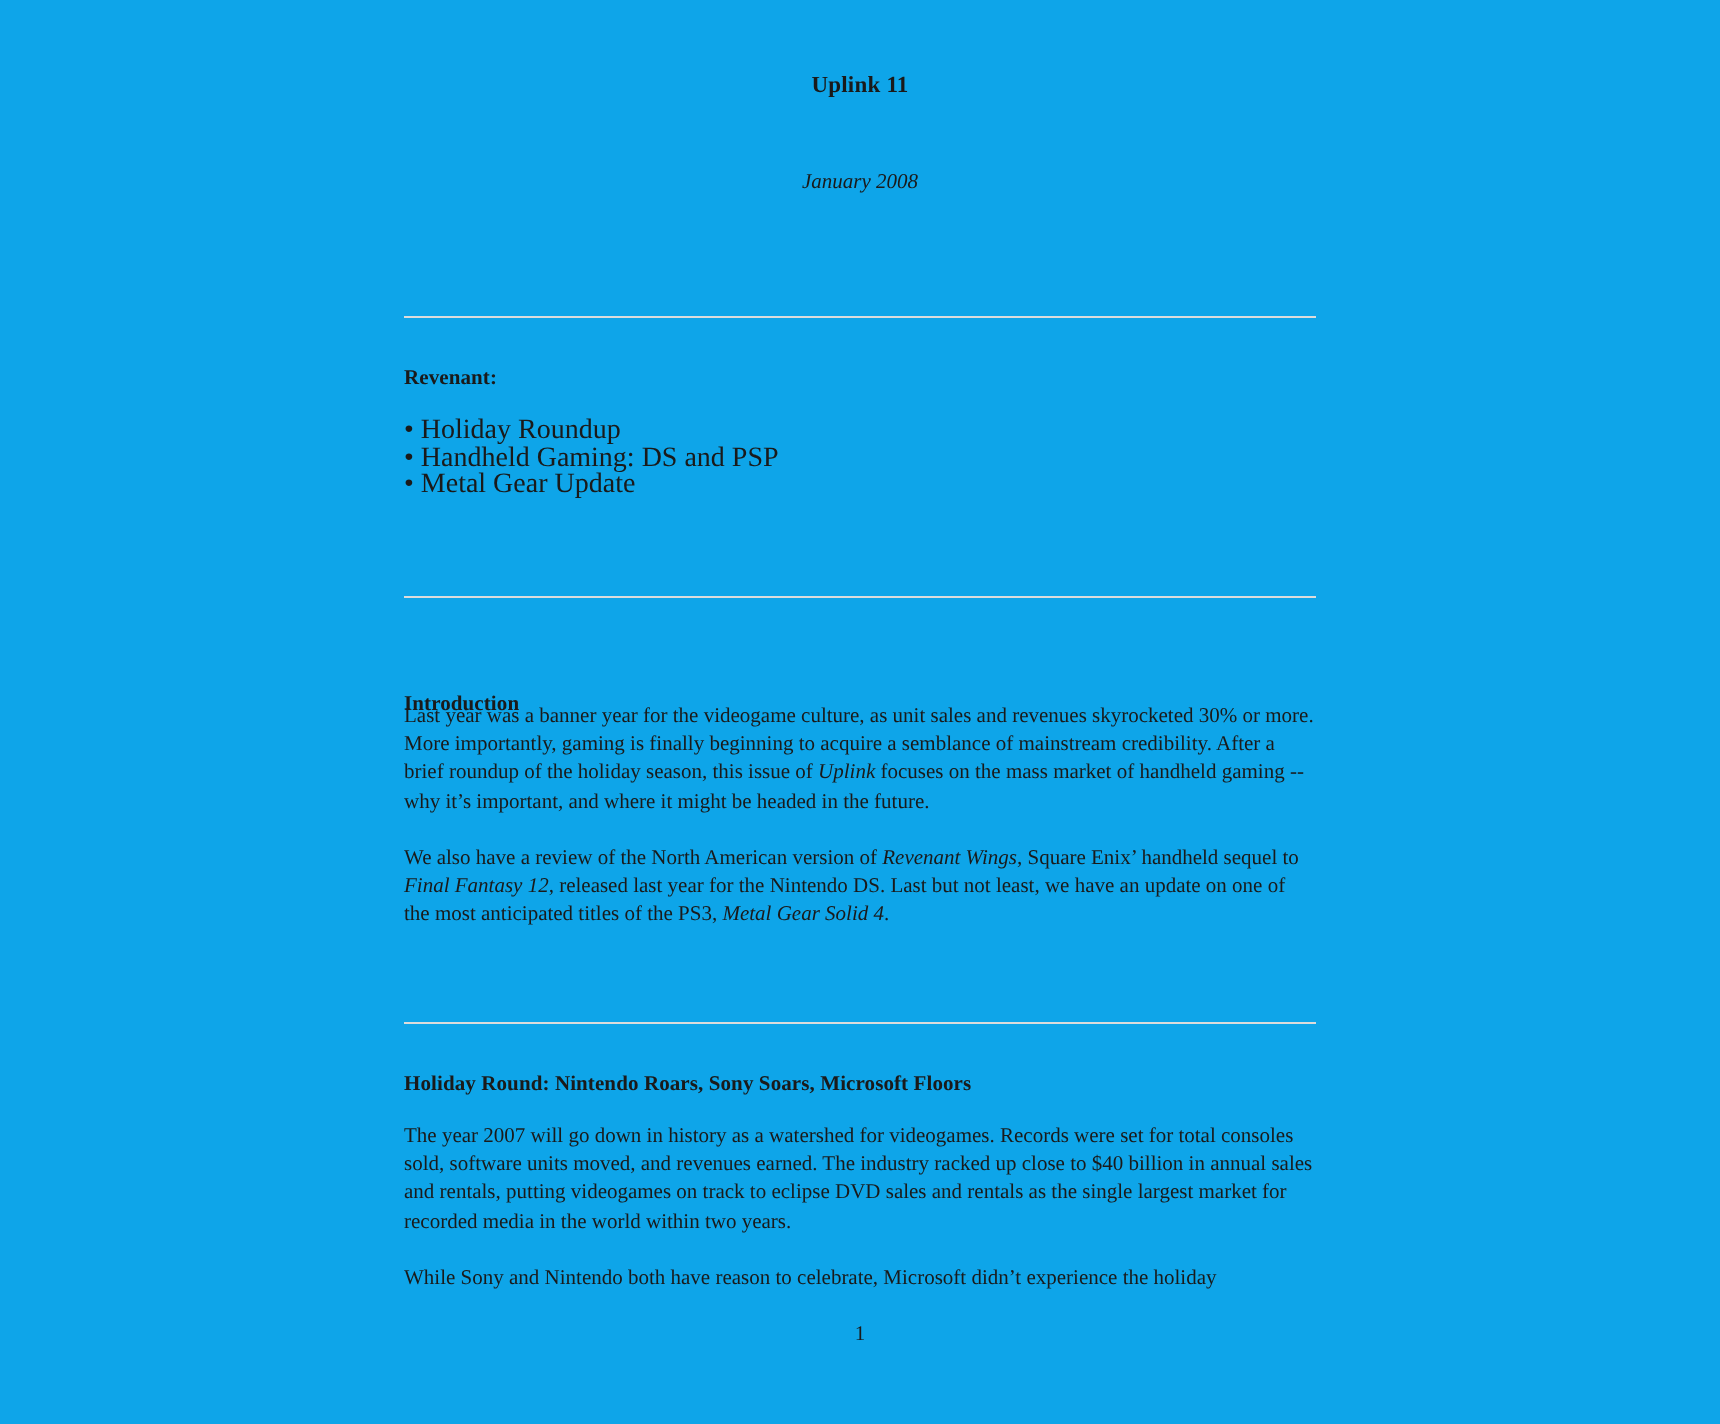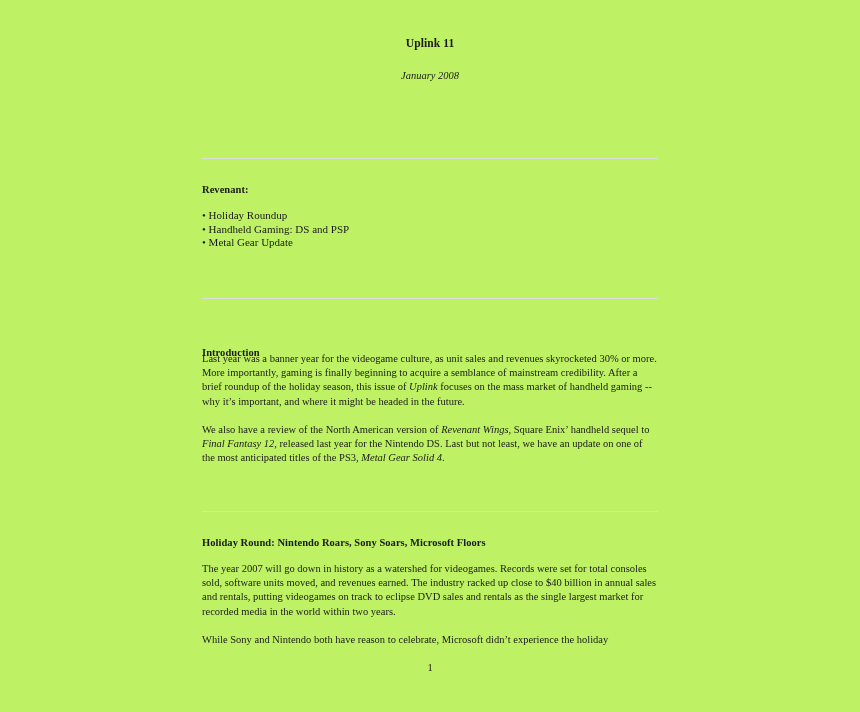--- a/index.html
+++ b/index.html
@@ -16,21 +16,21 @@
     overflow: hidden;
     -webkit-font-smoothing: antialiased;
   }
 
   .page {
     position: absolute;
     left: 0;
     top: 0;
     width: 860px;
     height: 712px;
-    background: #bef264;
+    background: #0ea5e9;
   }
 
   
   .masthead {
     position: absolute;
     left: 0;
     top: 36px;
     width: 860px;
     text-align: center;
   }
@@ -44,21 +44,21 @@
   .doc-subtitle {
     font-size: 11px;
     font-weight: normal;
     margin: 0;
     padding-top: 18px;
     line-height: 14px;
   }
   .doc-date {
     font-size: 10.5px;
     font-style: italic;
-    margin: 2px;
+    margin: 18px;
     padding-top: 17px;
     line-height: 14px;
     font-family: Liberation Serif, serif;
   }
 
   
   .rule {
     position: absolute;
     left: 202px;
     width: 456px;
@@ -92,21 +92,21 @@
     text-align: left;
   }
   p.body-text + p.body-text {
     margin-top: 14px;
   }
 
   ul.toc-list {
     list-style: none;
     margin: 0;
     padding: 0;
-    font-size: 11px;
+    font-size: 14px;
     line-height: 13.6px;
   }
   ul.toc-list li {
     margin: 0;
     padding: 0;
     white-space: pre;
   }
 
   .contents-block { top: 183px; }
   .contents-list  { top: 209px; }

